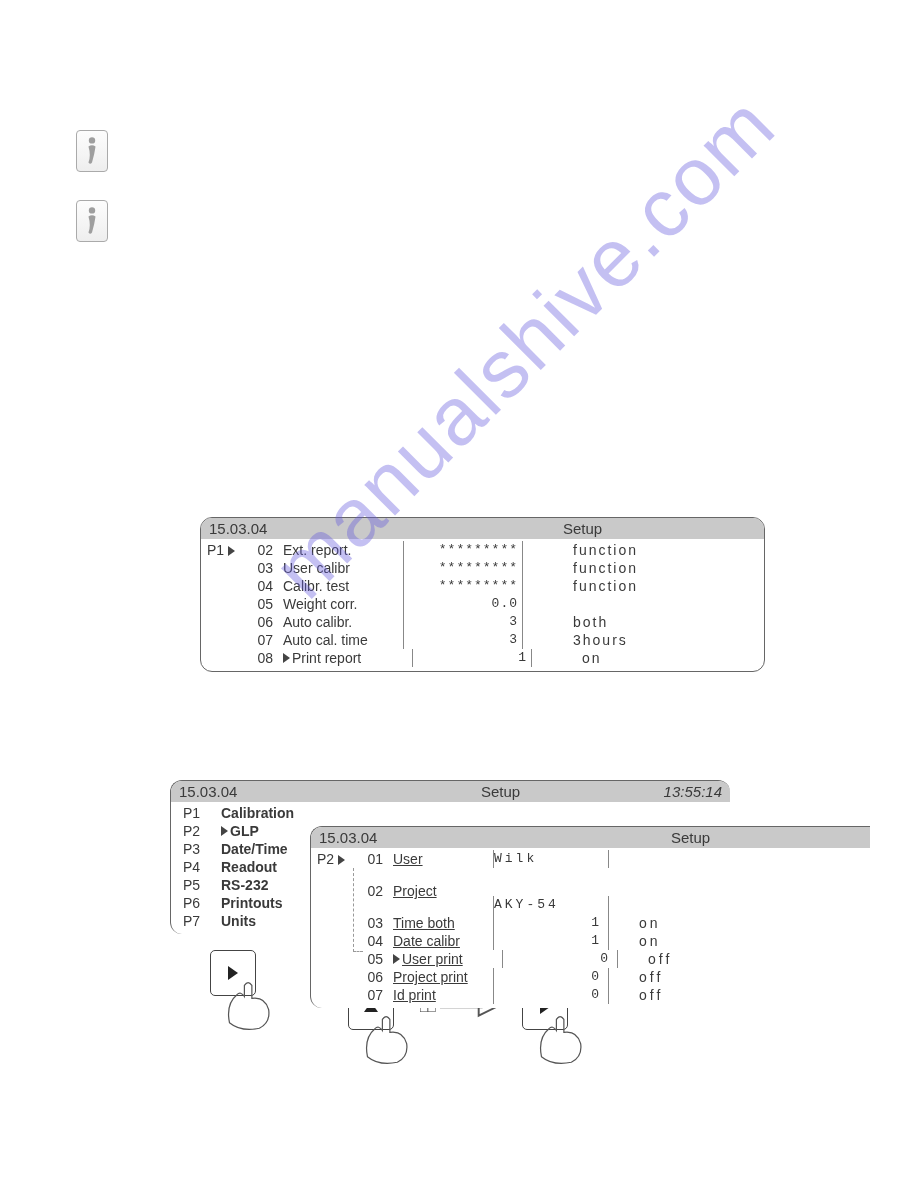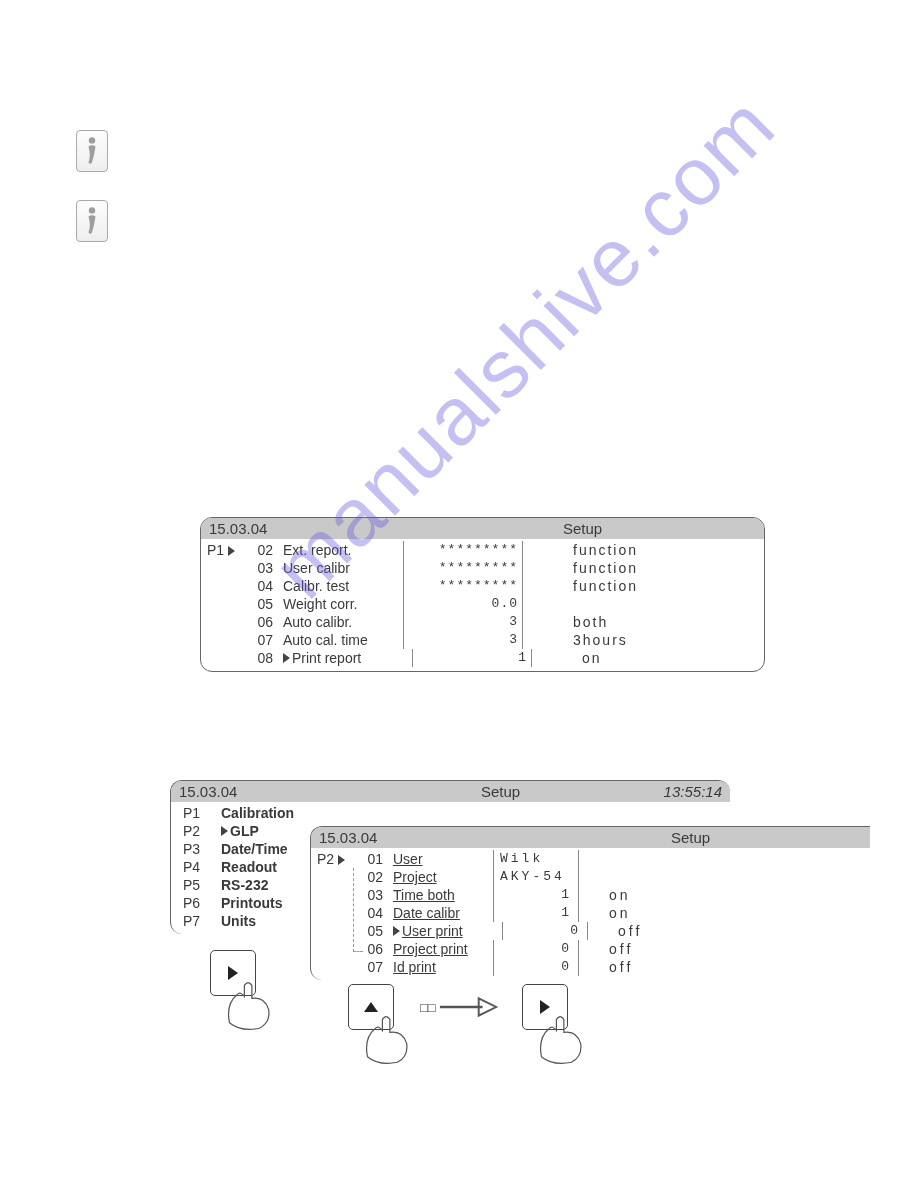--- a/index.html
+++ b/index.html
@@ -102,21 +102,21 @@
   
   #panel-p2 {
     left: 310px; top: 826px; width: 560px;
     border-bottom-right-radius: 0;
     border-top-right-radius: 0;
     border-bottom: none;
     border-right: none;
     z-index: 2;
   }
   #panel-p2 .col-name { width: 100px; text-decoration: underline; }
-  #panel-p2 .col-val  { width: 86px; text-align: left; padding-left: 6px; letter-spacing: 3px; border-left:none; }
+  #panel-p2 .col-val  { width: 116px; text-align: left; letter-spacing: 3px; border-left:none; }
   #panel-p2 .val-right { text-align: right; padding-right:6px; }
   #panel-p2 .col-desc { padding-left: 30px; letter-spacing: 3px; width:80px; flex:none; }
   .tree-line {
     position: absolute;
     border-left: 1px dashed #999;
     border-bottom: 1px dashed #999;
   }
 
   
   .hand-button {
@@ -290,21 +290,21 @@
         <span class="col-id"><span>P2</span><span class="cursor-tri" style="margin-left: 4px;"></span></span>
         <span class="col-num">01</span>
         <span class="col-name">User</span>
         <span class="col-val" style="border-left: 1px solid rgb(136, 136, 136);">Wilk</span>
         <span class="col-desc"></span>
       </div>
       <div class="row">
         <span class="col-id"></span>
         <span class="col-num">02</span>
         <span class="col-name">Project</span>
-        <span class="col-val" style="border-left: 1px solid rgb(136, 136, 136);">AKY-54</span>
+        <span class="col-val" style="border-left: 1px solid rgb(136, 136, 136); margin-top: 28px;">AKY-54</span>
         <span class="col-desc"></span>
       </div>
       <div class="row">
         <span class="col-id"></span>
         <span class="col-num">03</span>
         <span class="col-name">Time both</span>
         <span class="col-val val-right" style="border-left: 1px solid rgb(136, 136, 136); border-right: 1px solid rgb(136, 136, 136);">1</span>
         <span class="col-desc">on</span>
       </div>
       <div class="row">

